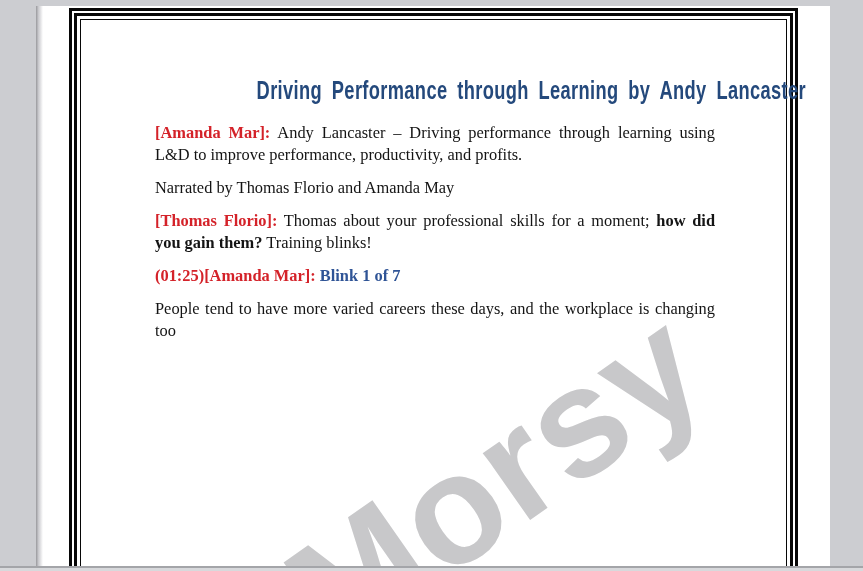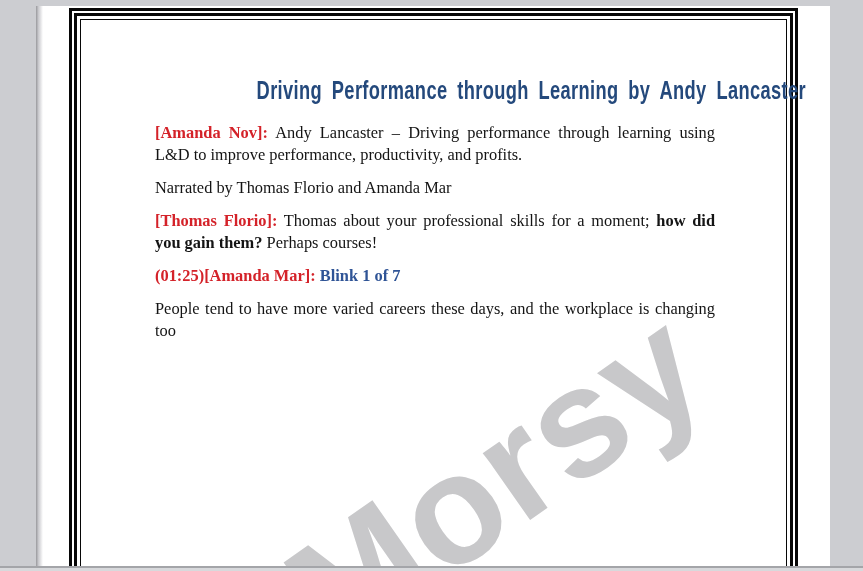--- a/index.html
+++ b/index.html
@@ -87,25 +87,25 @@
   <div class="watermark">Morsy</div>
 
   <div class="frame f1"></div>
   <div class="frame f2"></div>
   <div class="frame f3"></div>
 
   <div class="content">
 
     <h1 class="title"><span class="title-inner">Driving Performance through Learning by Andy Lancaster</span></h1>
 
-    <p><span class="speaker">[Amanda Nov]:</span><span> Andy Lancaster – Driving performance through learning using L&amp;D to improve performance, productivity, and profits.</span></p>
+    <p><span class="speaker">[Amanda Mar]:</span><span> Andy Lancaster – Driving performance through learning using L&amp;D to improve performance, productivity, and profits.</span></p>
 
-    <p><span>Narrated by Thomas Florio and Amanda Mar</span></p>
+    <p><span>Narrated by Thomas Florio and Amanda May</span></p>
 
-    <p><span class="speaker">[Thomas Florio]:</span><span> Thomas about your professional skills for a moment; </span><span class="bold">how did you gain them?</span><span> Perhaps courses!</span></p>
+    <p><span class="speaker">[Thomas Florio]:</span><span> Thomas about your professional skills for a moment; </span><span class="bold">how did you gain them?</span><span> Training blinks!</span></p>
 
 
 
 
     <p><span class="speaker">(01:25)[Amanda Mar]:</span><span class="blink"> Blink 1 of 7</span></p>
 
 
     <p><span>People tend to have more varied careers these days, and the workplace is changing too</span></p>
 
   </div>

